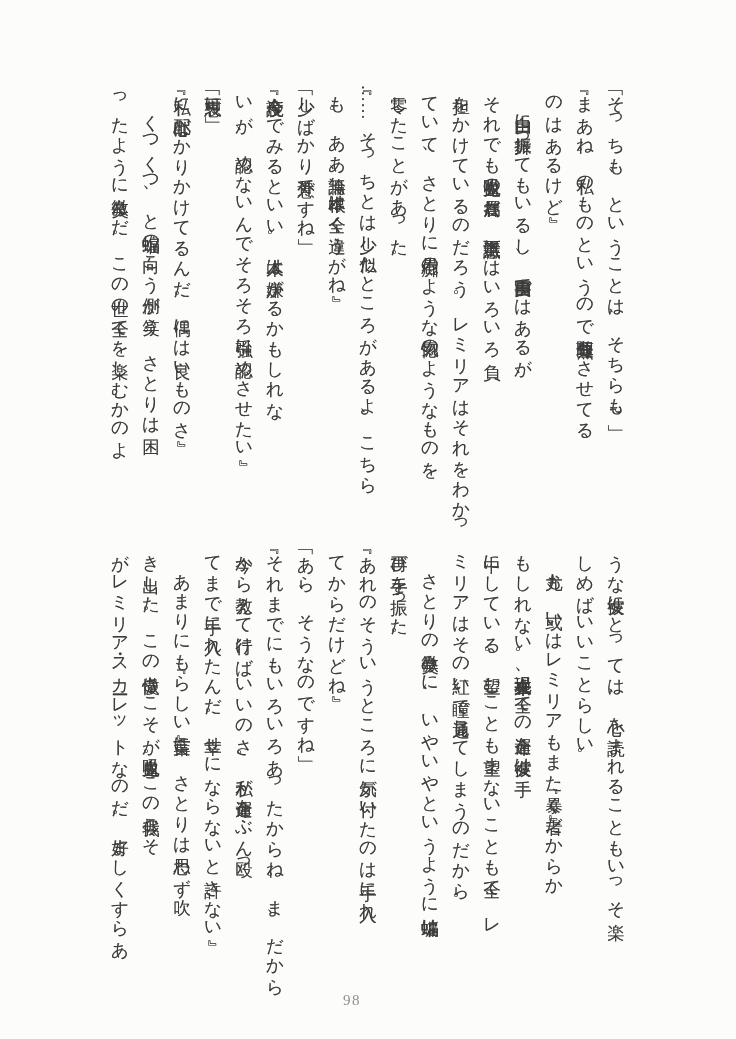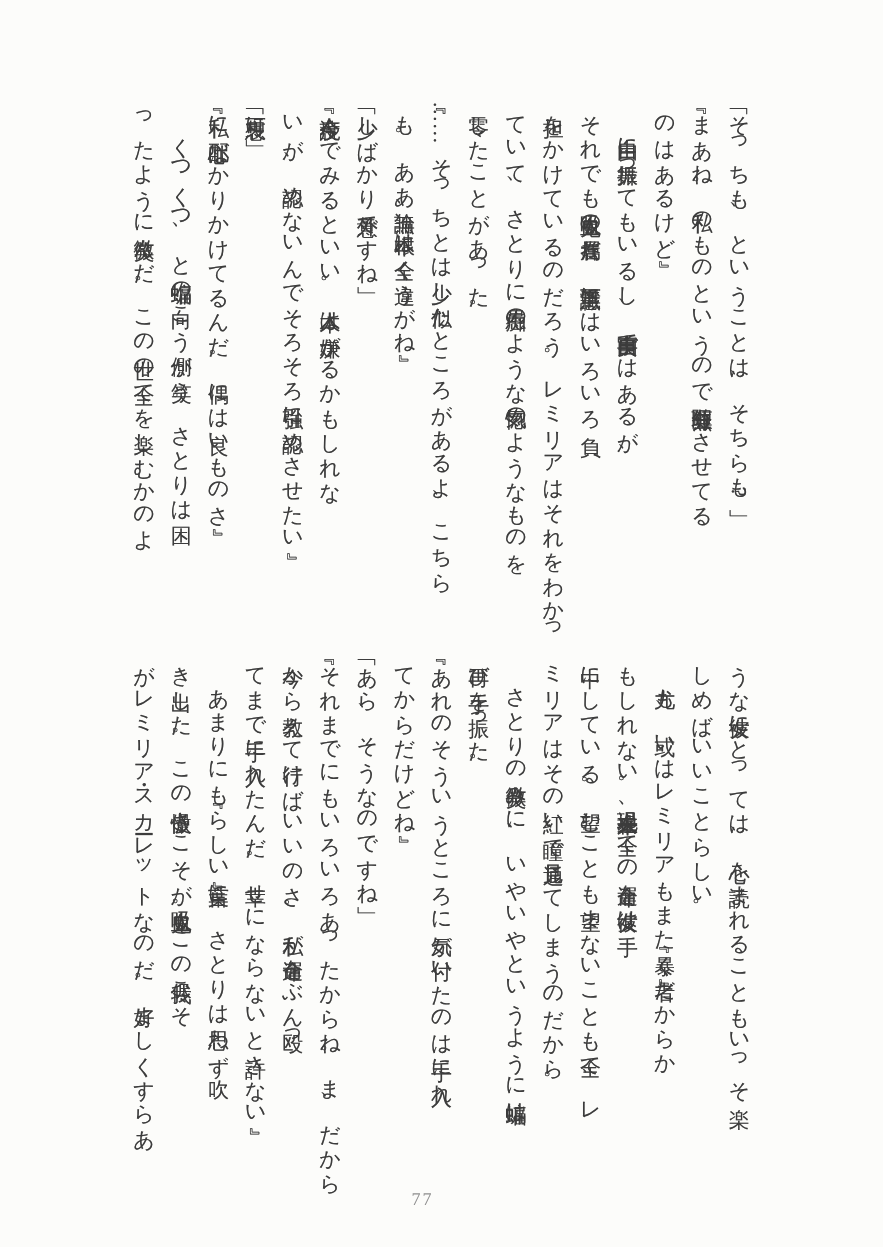--- a/index.html
+++ b/index.html
@@ -77,13 +77,13 @@
     <p>てからだけどね』</p>
     <p>「あら、そうなのですね」</p>
     <p>『それまでにもいろいろあったからね。ま、だから</p>
     <p>今から教えて行けばいいのさ。私が運命をぶん殴っ</p>
     <p>てまで手に入れたんだ。幸せにならないと許さない』</p>
     <p>　あまりにも『らしい』言葉に、さとりは思わず吹</p>
     <p>き出した。この傲慢さこそが吸血鬼。この我侭こそ</p>
     <p>がレミリア・スカーレットなのだ。好ましくすらあ</p>
   </div>
 
-<div class="page-number">77</div>
+<div class="page-number">98</div>
 
 </body></html>

